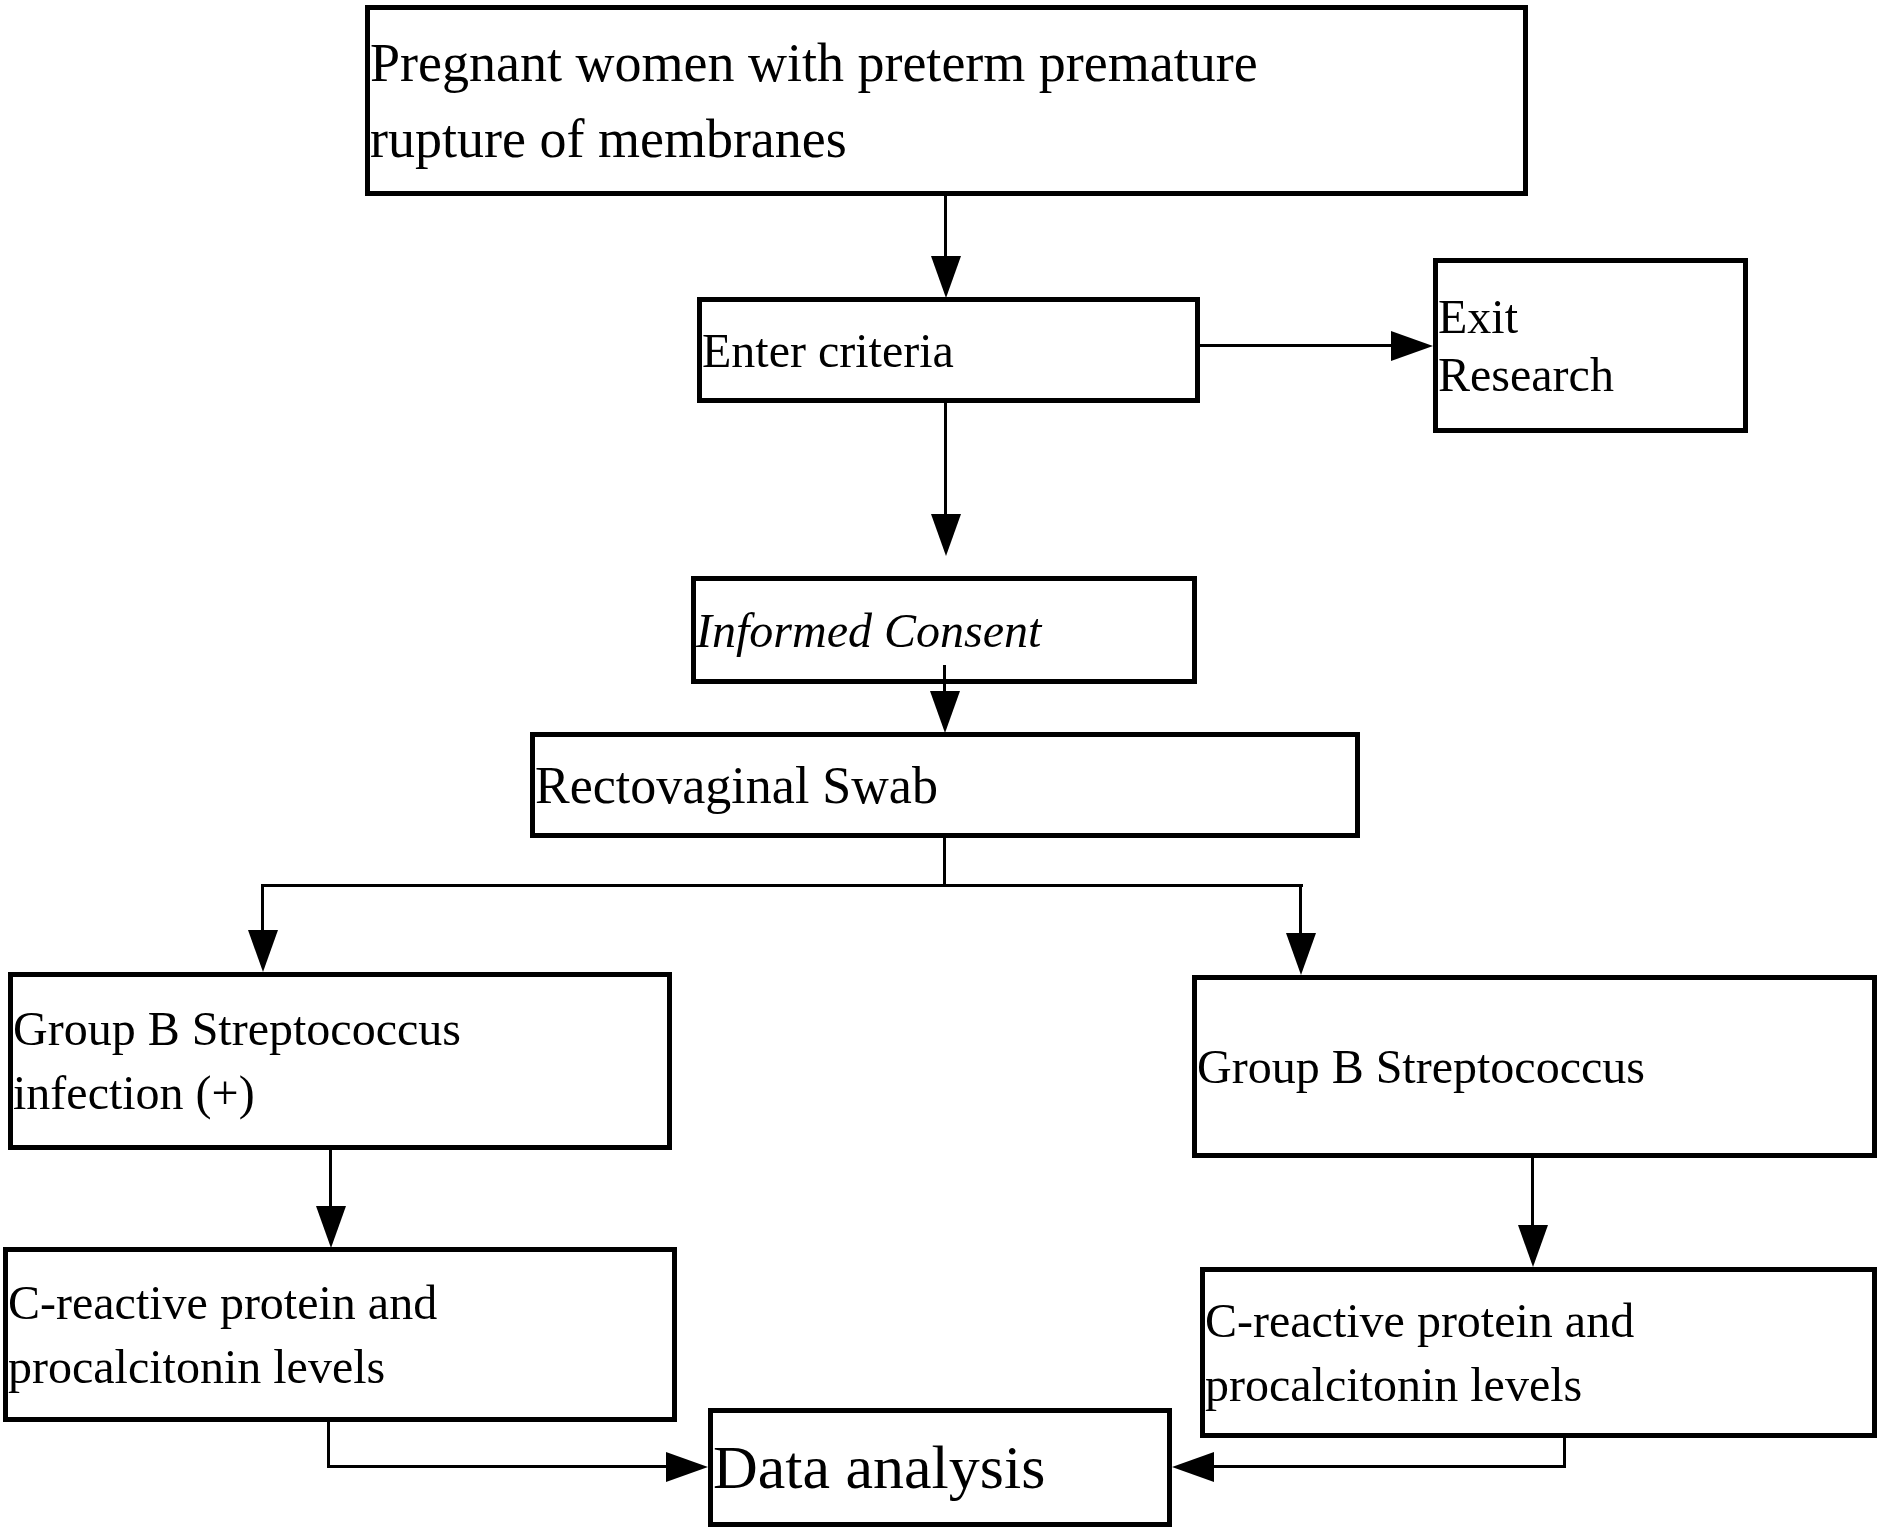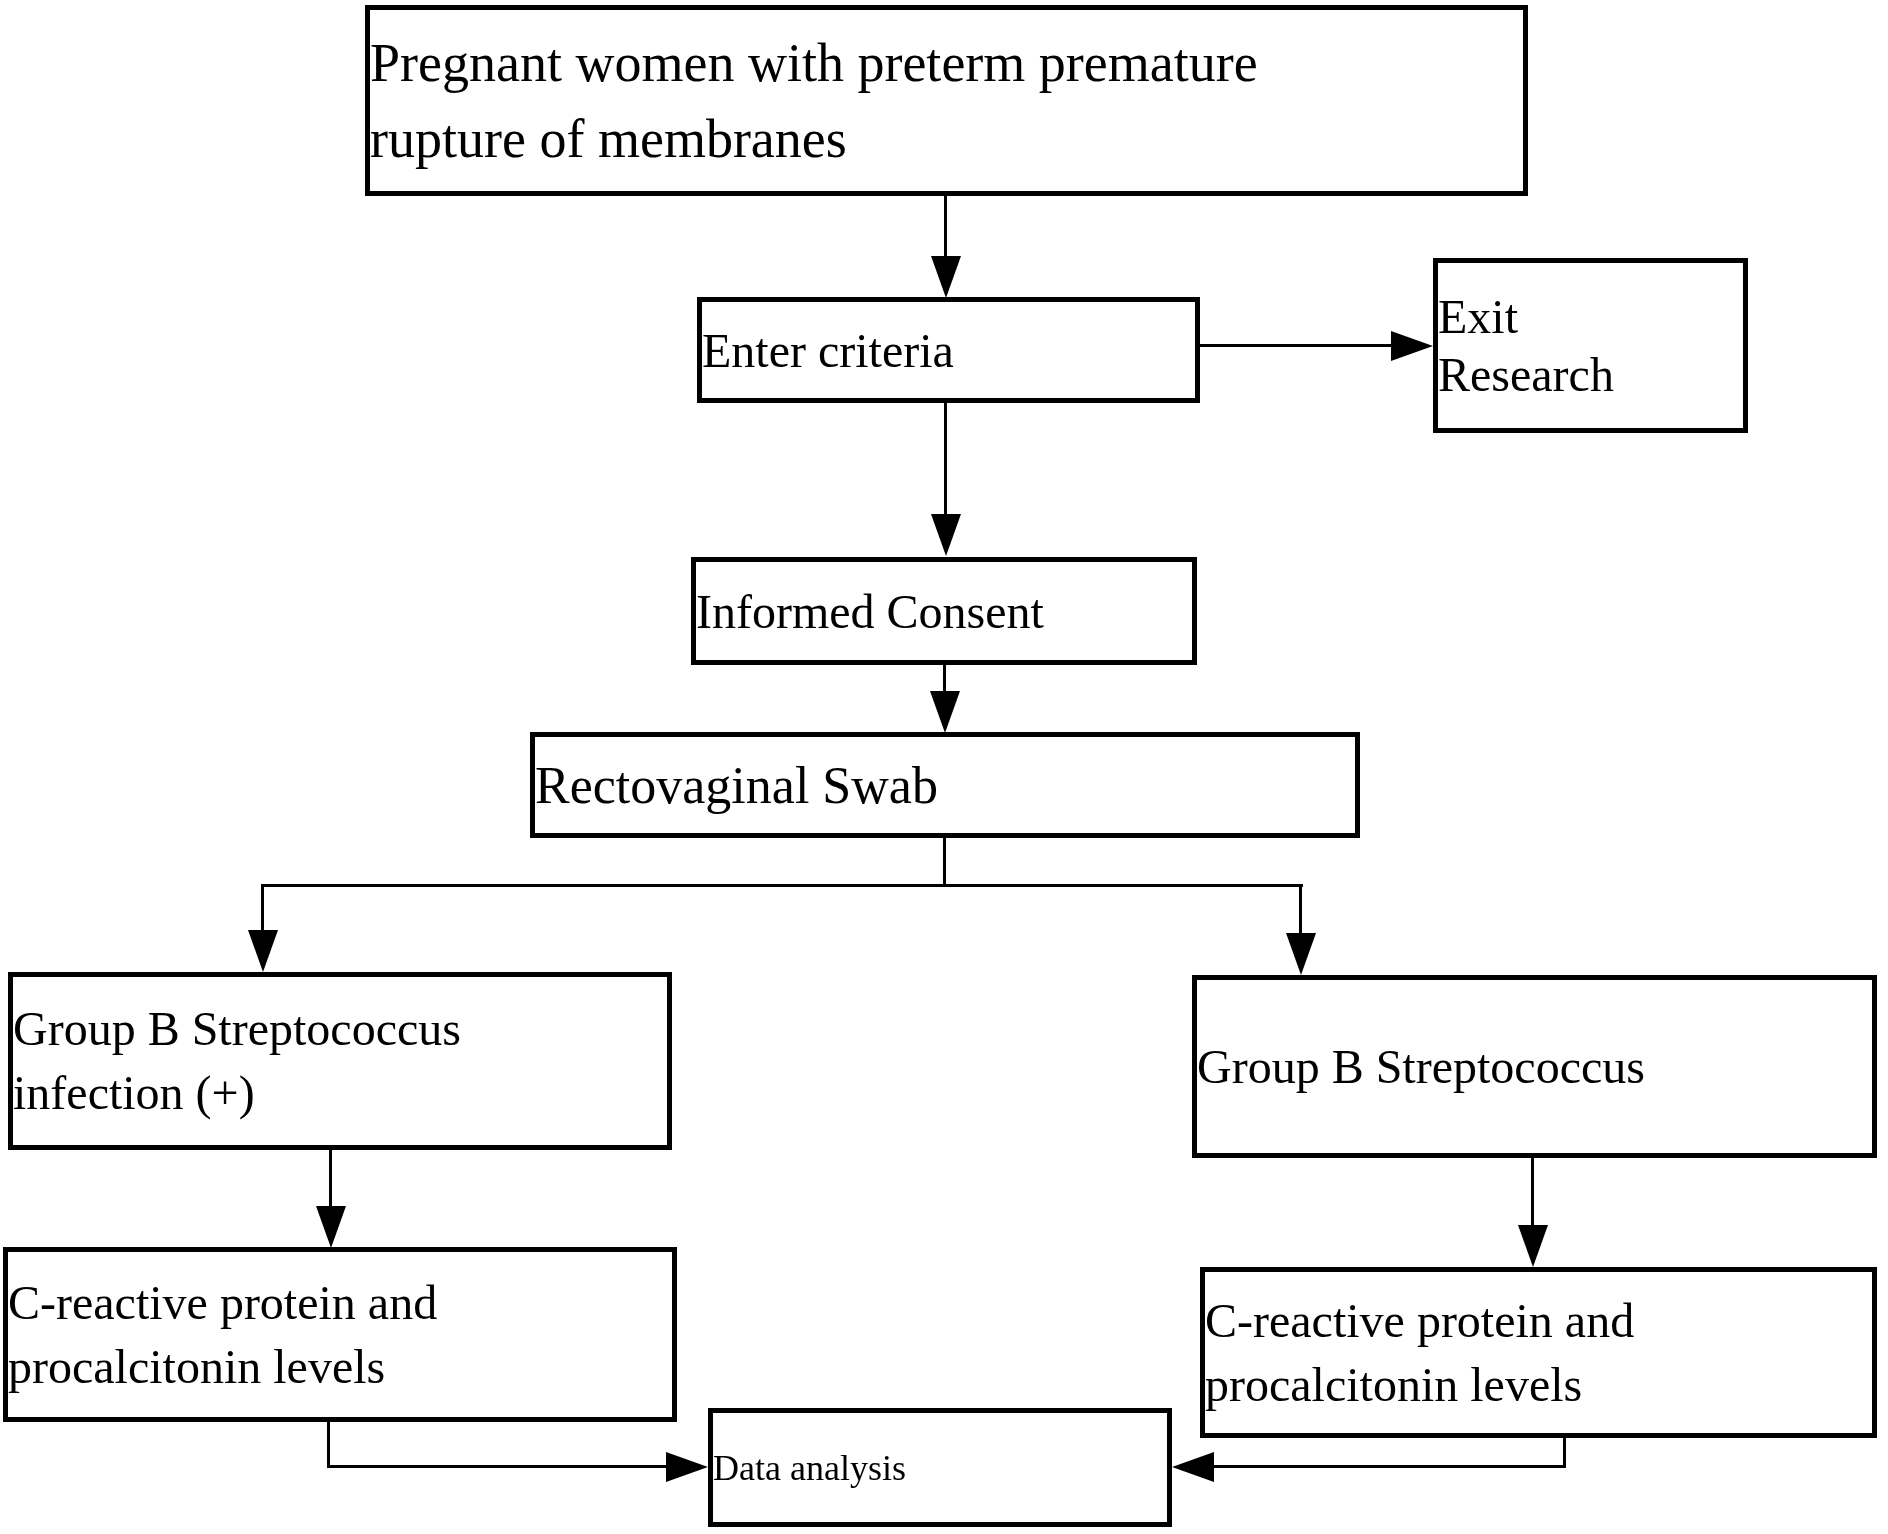--- a/index.html
+++ b/index.html
@@ -37,27 +37,27 @@
     border-top:15px solid transparent;border-bottom:15px solid transparent;
     border-left:42px solid var(--line-color);}
   .arr-left{position:absolute;width:0;height:0;
     border-top:15px solid transparent;border-bottom:15px solid transparent;
     border-right:42px solid var(--line-color);}
 
   
   #n-pprom   {left:365px;  top:5px;    width:1163px; height:191px; font-size:54px; line-height:76px;}
   #n-enter   {left:697px;  top:297px;  width:503px;  height:106px; font-size:48px;}
   #n-exit    {left:1433px; top:258px;  width:315px;  height:175px; font-size:48px; line-height:58px;}
-  #n-consent {left:691px;  top:557px;  width:506px;  height:108px; font-size:48px; }
+  #n-consent {left:691px;  top:576px;  width:506px;  height:108px; font-size:48px; font-style:italic;}
   #n-swab    {left:530px;  top:732px;  width:830px;  height:106px; font-size:52px;}
   #n-gbsp    {left:8px;    top:972px;  width:664px;  height:178px; font-size:48px; line-height:64px;}
   #n-gbsn    {left:1192px; top:975px;  width:685px;  height:183px; font-size:48px; line-height:64px;}
   #n-crpl    {left:3px;    top:1247px; width:674px;  height:175px; font-size:48px; line-height:64px;}
   #n-crpr    {left:1200px; top:1267px; width:677px;  height:171px; font-size:48px; line-height:64px;}
-  #n-data    {left:708px;  top:1408px; width:464px;  height:119px; font-size:36px;}
+  #n-data    {left:708px;  top:1408px; width:464px;  height:119px; font-size:62px;}
 </style>
 </head>
 <body>
 
 <div id="canvas">
 
   <div class="node" id="n-pprom">
     <div class="tline">Pregnant women with preterm premature</div>
     <div class="tline">rupture of membranes</div>
   </div>

